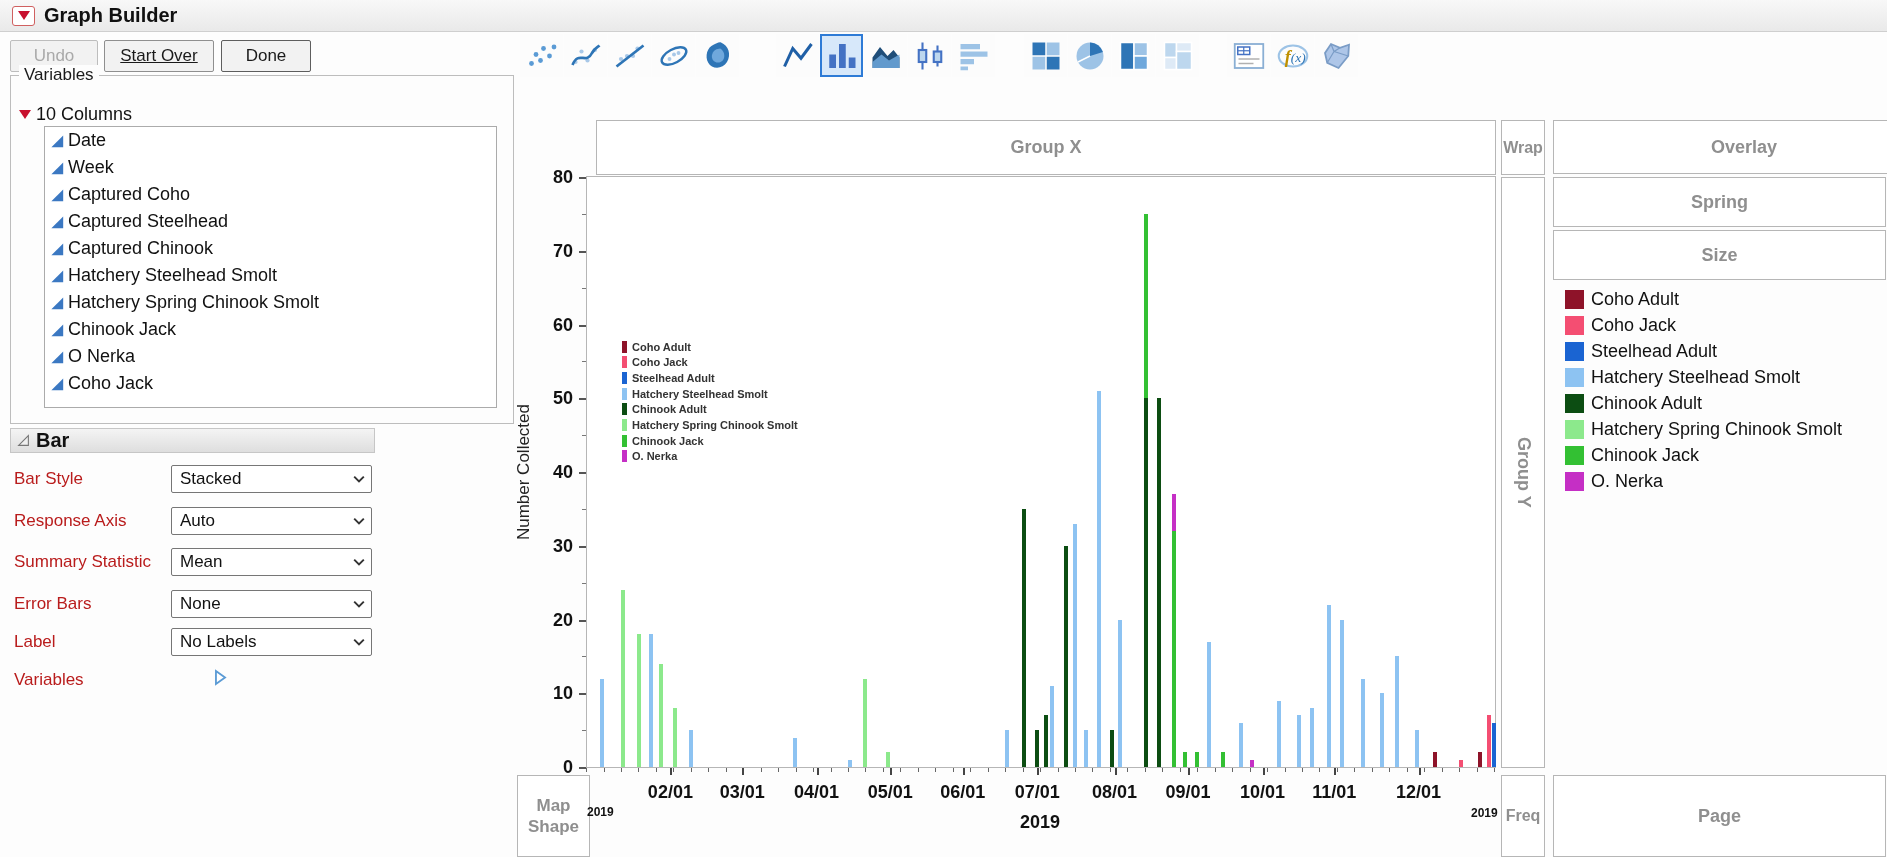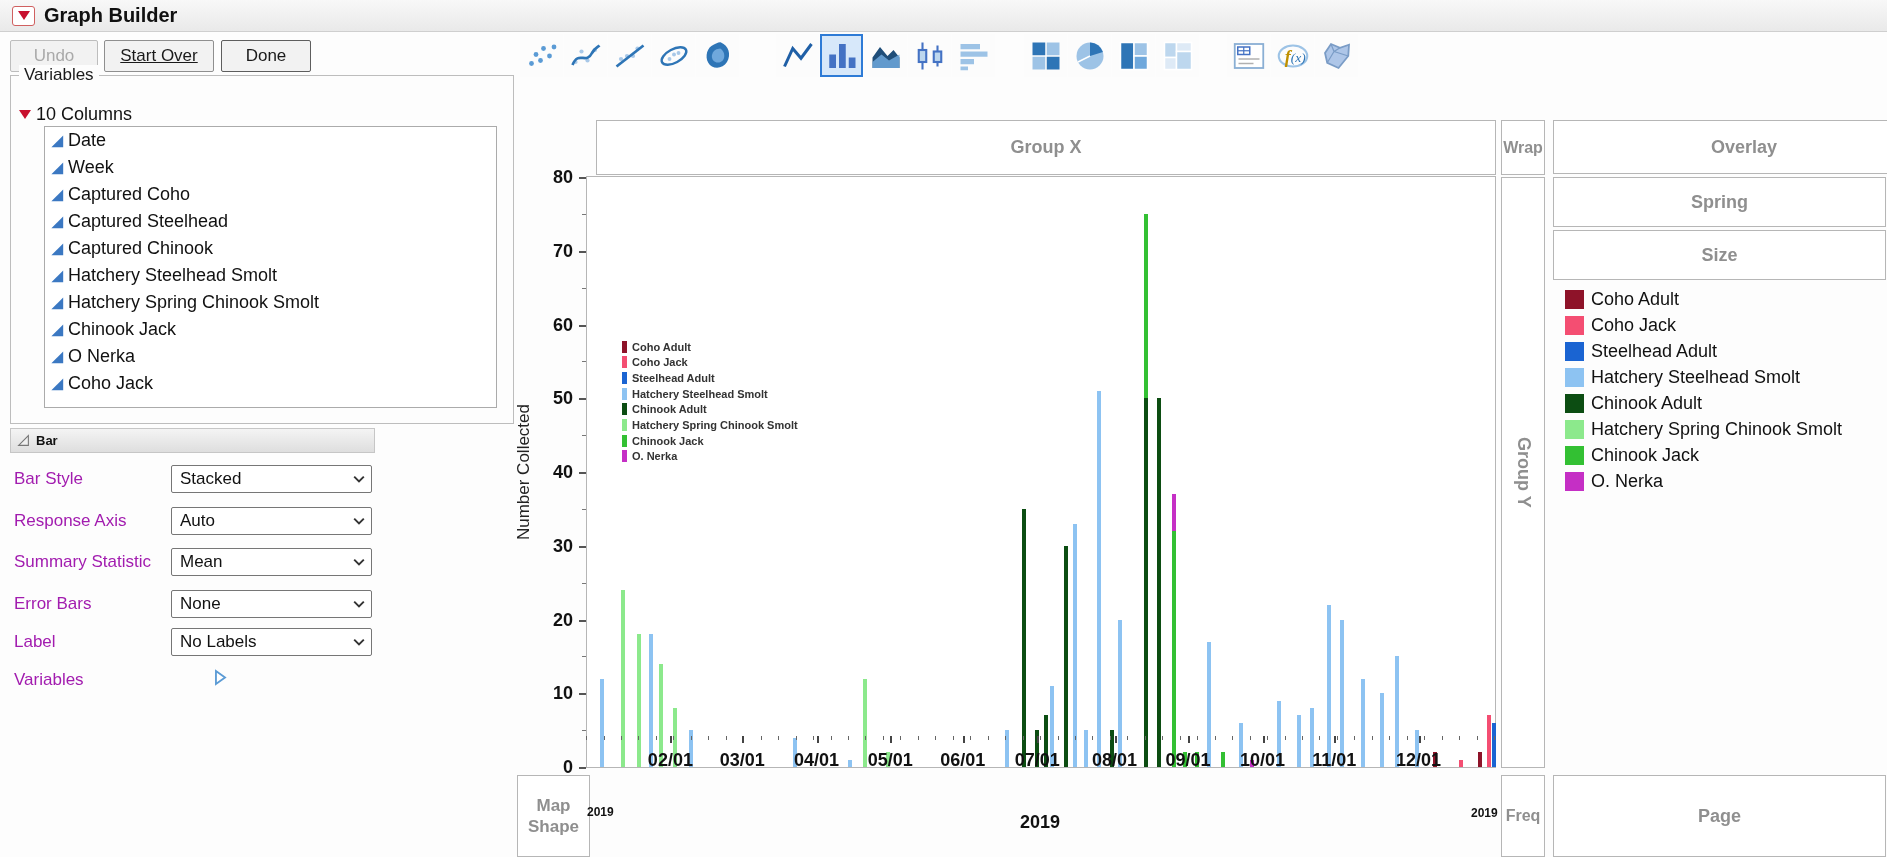--- a/index.html
+++ b/index.html
@@ -35,23 +35,23 @@
   .varbox-label { position:absolute; left:8px; top:-11px; background:#FDFDFD; padding:0 5px; font-size:17px; color:#1A1A1A; }
   .columns-header { position:absolute; left:8px; top:28px; display:flex; align-items:center; gap:5px; font-size:18px; color:#111; }
   .var-list { position:absolute; left:33px; top:50px; width:453px; height:282px; border:1px solid #ABABAB; background:#fff; overflow:hidden; }
   .var-item { display:flex; align-items:center; height:27px; padding-left:3px; font-size:18px; color:#111; }
   .var-item .var-icon { display:flex; margin-right:2px; }
   .var-item svg { width:18px; height:18px; }
 
   
   .bar-header { position:absolute; left:10px; top:428px; width:365px; height:25px;
     background:linear-gradient(#F4F4F4,#DEDEDE); border:1px solid #C6C6C6;
-    display:flex; align-items:center; gap:6px; padding-left:6px; font-size:13px; font-weight:bold; color:#111; }
+    display:flex; align-items:center; gap:6px; padding-left:6px; font-size:20px; font-weight:bold; color:#111; }
   .prop-row { position:absolute; left:10px; width:372px; height:28px; }
-  .prop-label { position:absolute; left:4px; line-height:28px; font-size:17px; color:#a21caf; white-space:nowrap; }
+  .prop-label { position:absolute; left:4px; line-height:28px; font-size:17px; color:#b91c1c; white-space:nowrap; }
   .combo { position:absolute; left:161px; top:0; width:201px; height:28px; background:#fff;
     border:1px solid #767676; border-radius:2px; font-size:17px; color:#111;
     display:flex; align-items:center; padding-left:8px; }
   .combo-arrow { position:absolute; right:6px; top:9px; display:flex; }
   .expand-right-icon { position:absolute; left:204px; top:3px; display:flex; }
 
   
   .zone { position:absolute; background:#FFF; border:1px solid #B6B6B6; color:#8F8F8F;
     font-weight:bold; font-size:18px; display:flex; align-items:center; justify-content:center; text-align:center; overflow:hidden; }
   #zone-group-x { left:596px; top:120px; width:900px; height:55px;justify-content:center; }
@@ -74,21 +74,21 @@
   #y-axis { position:absolute; left:500px; top:176px; width:86px; height:592px; }
   .ytick { position:absolute; right:0; height:2px; background:#555; }
   .ytick.major { width:7px; }
   .ytick.minor { width:4px; background:#777; height:1px; }
   .ylab { position:absolute; right:13px; transform:translateY(-50%); font-size:18px; font-weight:bold; color:#111; }
   .y-title { position:absolute; left:512px; top:176px; height:592px; width:24px;
     display:flex; align-items:center; justify-content:center; }
   .y-title span { writing-mode:vertical-rl; transform:rotate(180deg); font-size:17px; color:#222; }
 
   
-  #x-axis { position:absolute; left:586px; top:736px; width:910px; height:66px; }
+  #x-axis { position:absolute; left:586px; top:768px; width:910px; height:66px; }
   .xtick { position:absolute; top:0; width:1px; height:4px; background:#666; }
   .xtick.major { height:7px; width:2px; background:#444; }
   .xlab { position:absolute; top:14px; transform:translateX(-50%); font-size:18px; font-weight:bold; color:#111; white-space:nowrap; }
   #year-center { position:absolute; left:1040px; top:812px; transform:translateX(-50%); font-size:18px; font-weight:bold; color:#111; }
   #year-left  { position:absolute; left:587px; top:805px; font-size:12px; font-weight:bold; color:#111; }
   #year-right { position:absolute; left:1471px; top:806px; font-size:12px; font-weight:bold; color:#111; }
 
   
   #plot-legend { position:absolute; left:35px; top:163px; }
   .pl-row { display:flex; align-items:center; gap:5px; height:13px; margin-bottom:2.7px; }

